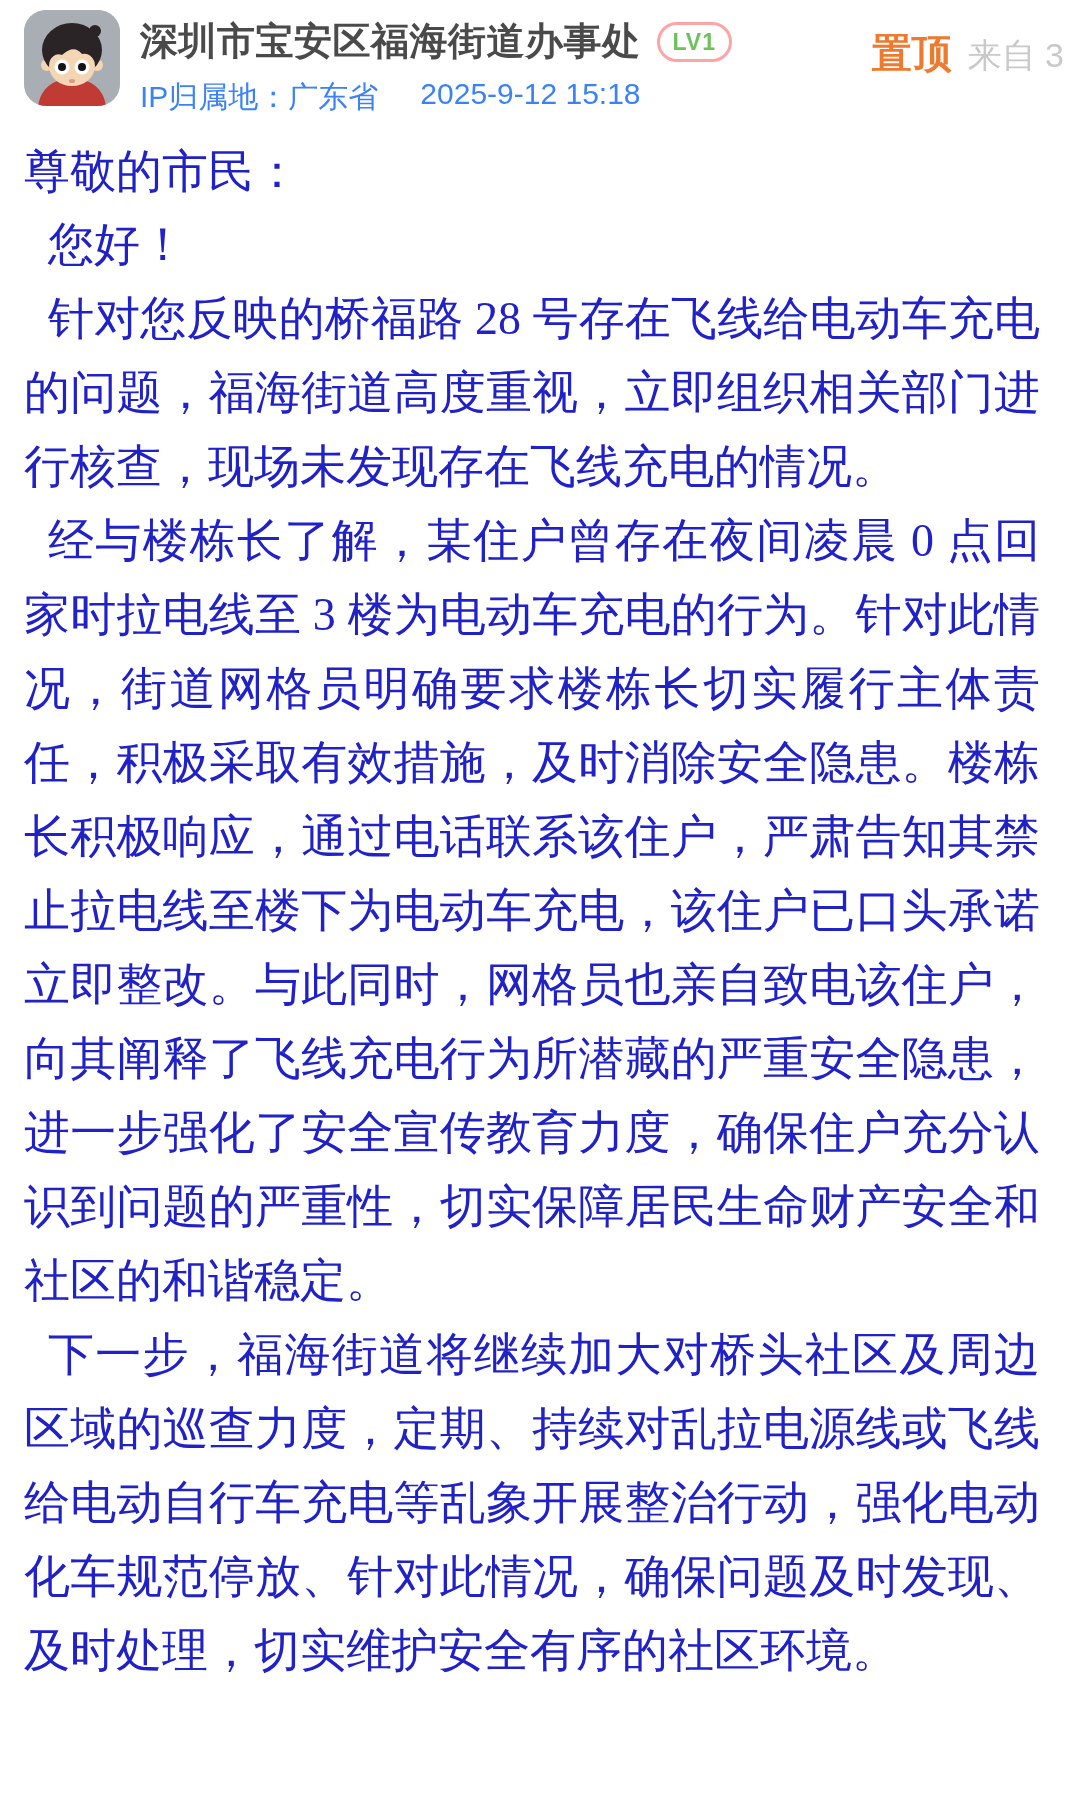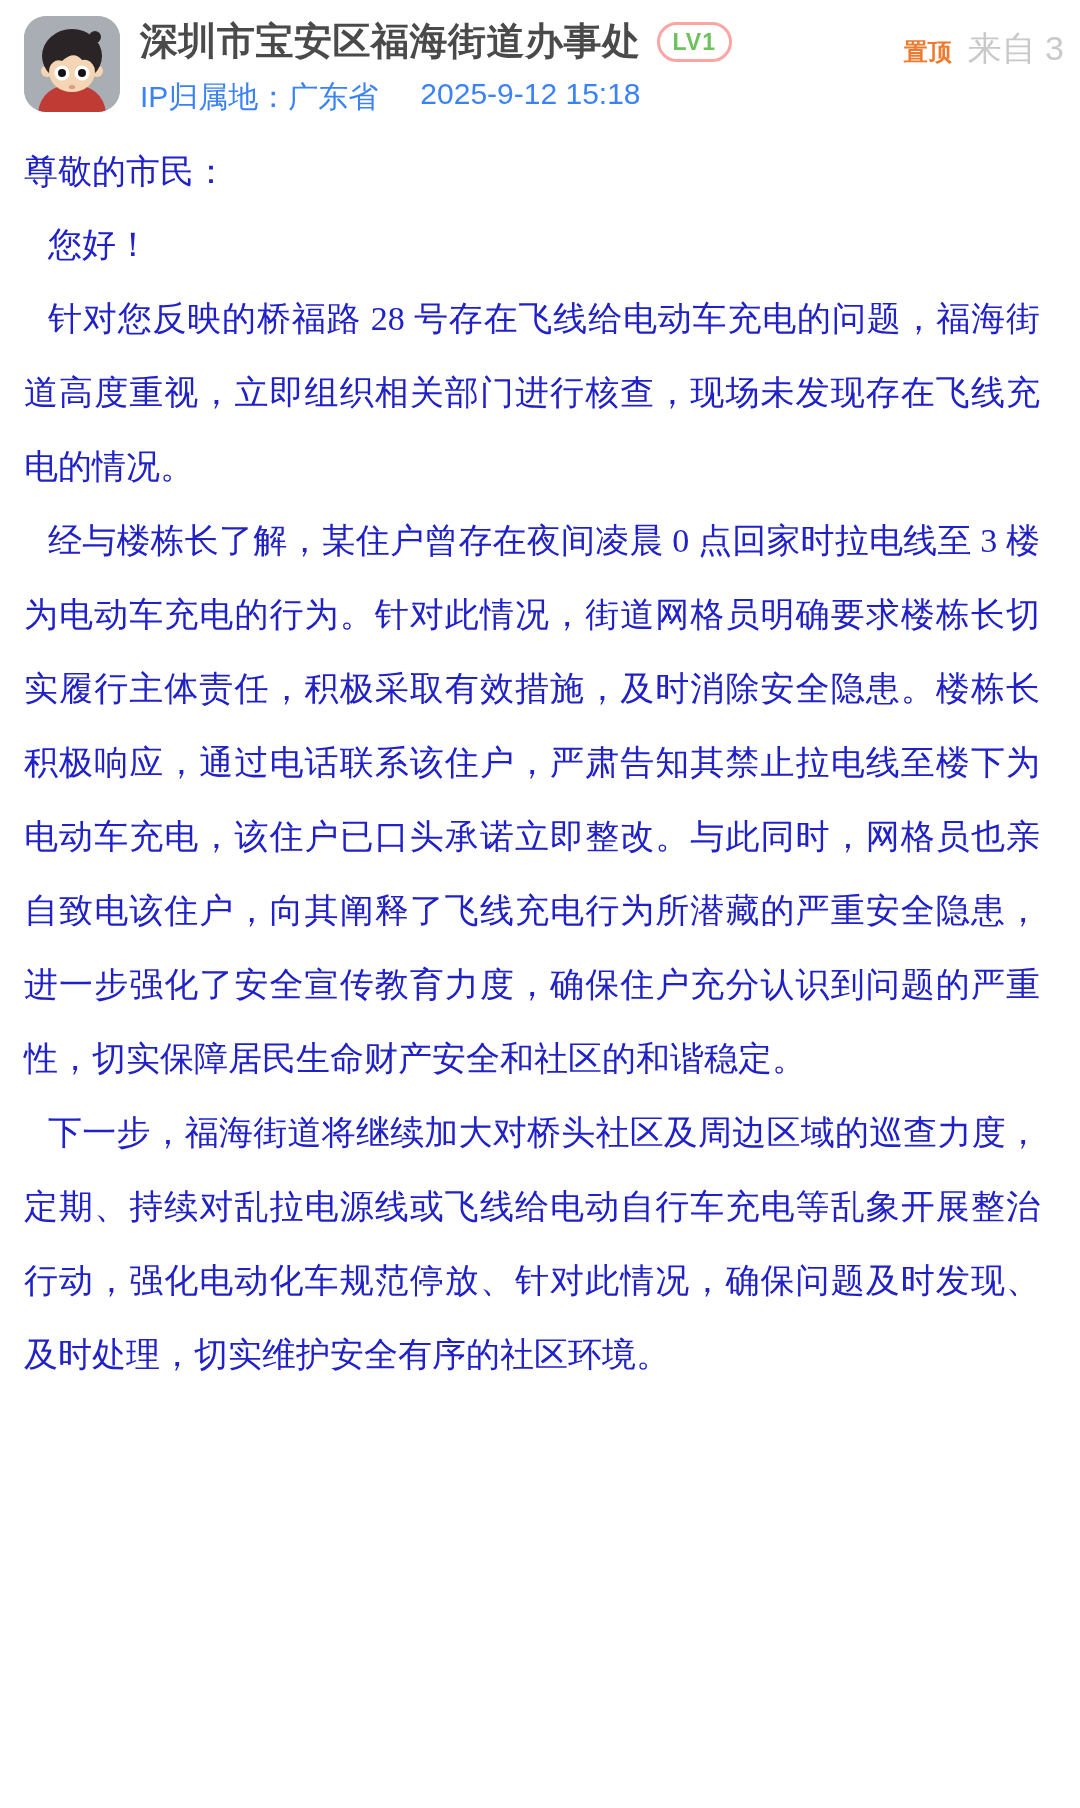--- a/index.html
+++ b/index.html
@@ -8,21 +8,21 @@
     width: 1080px;
     height: 1808px;
     background: #ffffff;
     overflow: hidden;
     font-family: "Liberation Sans", "DejaVu Sans", sans-serif;
   }
   
   .post-header {
     position: relative;
     display: flex;
-    align-items: center;
+    align-items: flex-start;
     padding: 10px 24px 0 24px;
   }
   .avatar {
     width: 96px;
     height: 96px;
     border-radius: 22px;
     overflow: hidden;
     flex: 0 0 auto;
     background: #a9aeb4;
   }
@@ -66,33 +66,33 @@
   .top-right {
     position: absolute;
     top: 26px;
     right: 16px;
     display: flex;
     align-items: baseline;
     gap: 16px;
     white-space: nowrap;
   }
   .pinned {
-    font-size: 24px;
+    font-size: 40px;
     font-weight: 700;
     color: #ed7a2e;
   }
   .source {
     font-size: 34px;
     color: #c9c9c9;
   }
   
   .post-body {
     margin: 16px 40px 0 24px;
     color: #2121c8;
-    font-size: 34px;
+    font-size: 46px;
     line-height: 74px;
     text-align: justify;
     text-justify: inter-character;
   }
   .post-body p { margin: 0; }
   .post-body p.indent { text-indent: 24px; font-family: Liberation Serif, serif; }
 </style>
 </head>
 <body>
 

